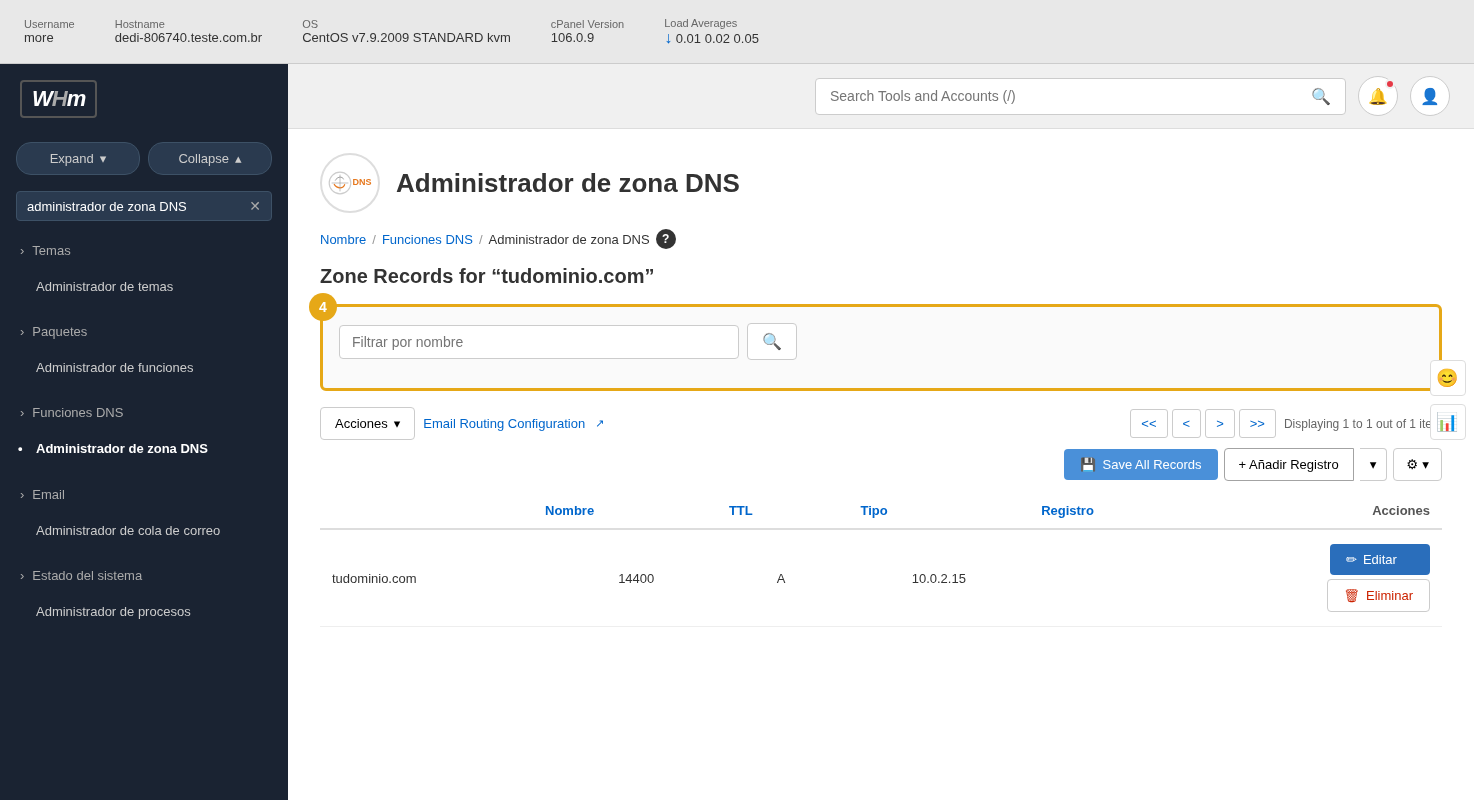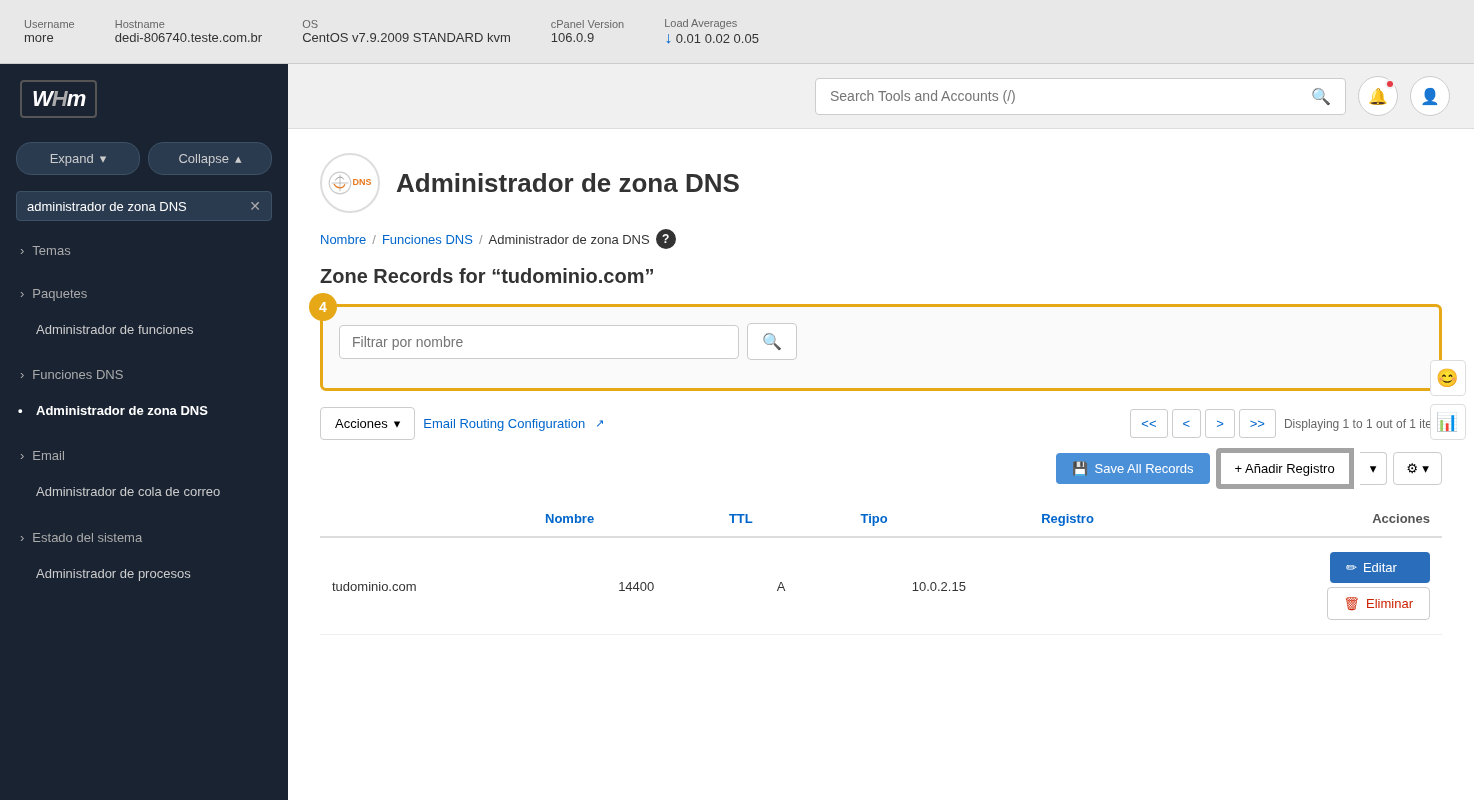--- a/index.html
+++ b/index.html
@@ -344,21 +344,21 @@
       border-radius: 4px;
       padding: 8px 16px;
       cursor: pointer;
       font-size: 13px;
       display: flex;
       align-items: center;
       gap: 6px;
     }
     .btn-add-registro {
       background: #fff;
-      border: 5px solid #a3a3a3;
+      border: 1px solid #a3a3a3;
       border-radius: 4px 0 0 4px;
       padding: 8px 14px;
       cursor: pointer;
       font-size: 13px;
       display: flex;
       align-items: center;
       gap: 6px;
     }
     .btn-add-dropdown {
       background: #fff;
@@ -528,20 +528,21 @@
     <div class="search-box-sidebar">
       <input type="text" value="administrador de zona DNS" style="">
       <span class="close-search-icon">✕</span>
     </div>
 
     <div class="sidebar-section">
       <div class="sidebar-section-header">
         <span>›</span>
         <span>Temas</span>
       </div>
+      <div class="sidebar-item">Administrador de temas</div>
     </div>
 
     <div class="sidebar-section">
       <div class="sidebar-section-header">
         <span>›</span>
         <span>Paquetes</span>
       </div>
       <div class="sidebar-item">Administrador de funciones</div>
     </div>
 

